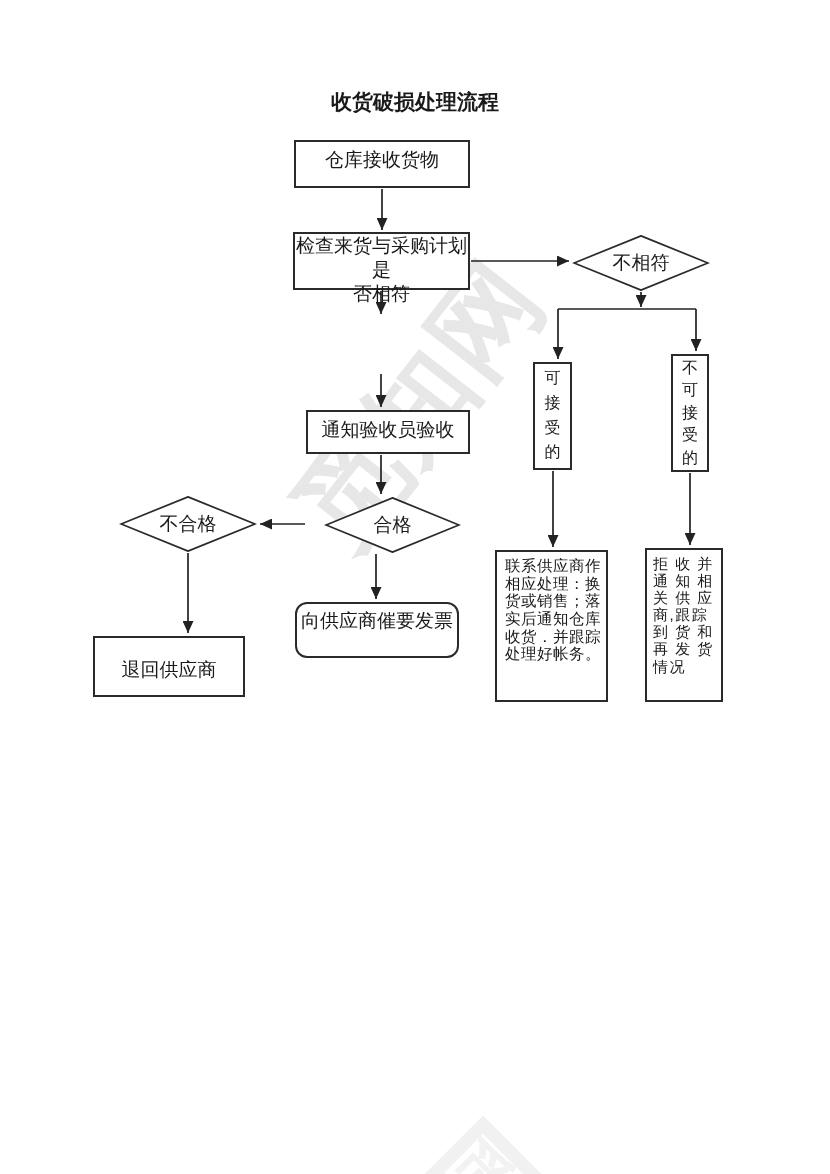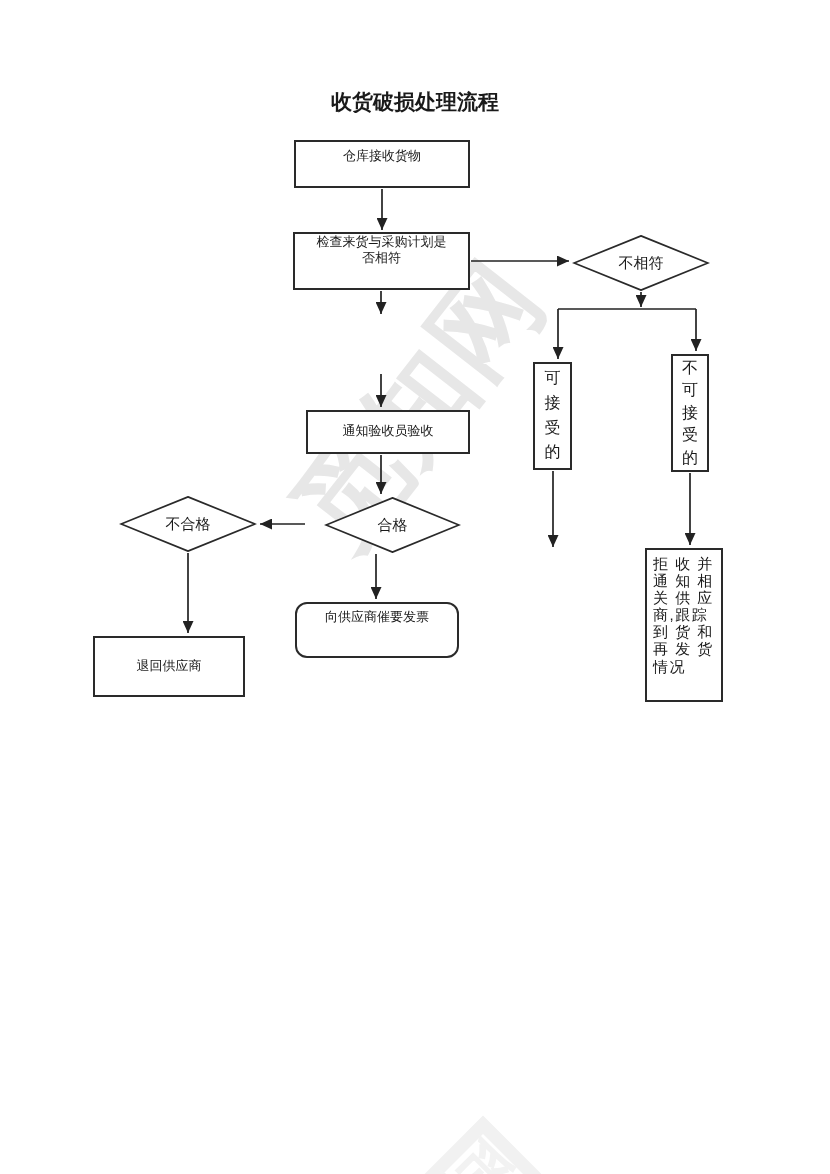--- a/index.html
+++ b/index.html
@@ -25,31 +25,31 @@
   .wm-stamp-char {
     position:absolute; left:448px; top:1132px; z-index:1;
     font-size:62px; font-weight:bold; color:#f2f2f2; transform:rotate(45deg);
   }
   
   .connectors { position:absolute; left:0; top:0; z-index:2; }
   
   .node {
     position:absolute; z-index:3; box-sizing:border-box;
     background:#ffffff; border:2px solid #2a2a2a;
-    font-size:13px; line-height:1.25; text-align:center;
+    font-size:19px; line-height:1.25; text-align:center;
   }
   .pre { white-space:pre-line; }
   .node.flex { display:flex; align-items:center; justify-content:center;font-family:Liberation Mono, monospace; }
   
   .diamond { position:absolute; z-index:3; }
   .diamond svg { position:absolute; left:0; top:0; width:100%; height:100%; }
   .diamond .label {
     position:absolute; left:0; top:0; right:0; bottom:0;
     display:flex; align-items:center; justify-content:center;
-    font-size:15px; white-space:pre;
+    font-size:19px; white-space:pre;
   }
 </style>
 </head>
 <body>
 
 <div class="page">
 
   <div class="wm-center">觅知网</div>
   <div class="wm-stamp"></div>
   <div class="wm-stamp-char">觅</div>
@@ -99,20 +99,26 @@
 接
 受
 的</div>
 
   <div class="node pre" style="left:671px; top:354px; width:38px; height:118px; font-size:16px; line-height:1.4; padding-top:1px;">不
 可
 接
 受
 的</div>
 
+  <div class="node pre" style="left:495px; top:550px; width:113px; height:152px; text-align:left; font-size:15.5px; line-height:1.14; letter-spacing:0.5px; padding:5px 2px 0 8px;">联系供应商作
+相应处理：换
+货或销售；落
+实后通知仓库
+收货．并跟踪
+处理好帐务。</div>
 
   <div class="node pre" style="left:645px; top:548px; width:78px; height:154px; text-align:left; font-size:15px; line-height:1.14; letter-spacing:1.5px; padding:5px 2px 0 6px;">拒 收 并
 通 知 相
 关 供 应
 商,跟踪
 到 货 和
 再 发 货
 情况</div>
 
 

